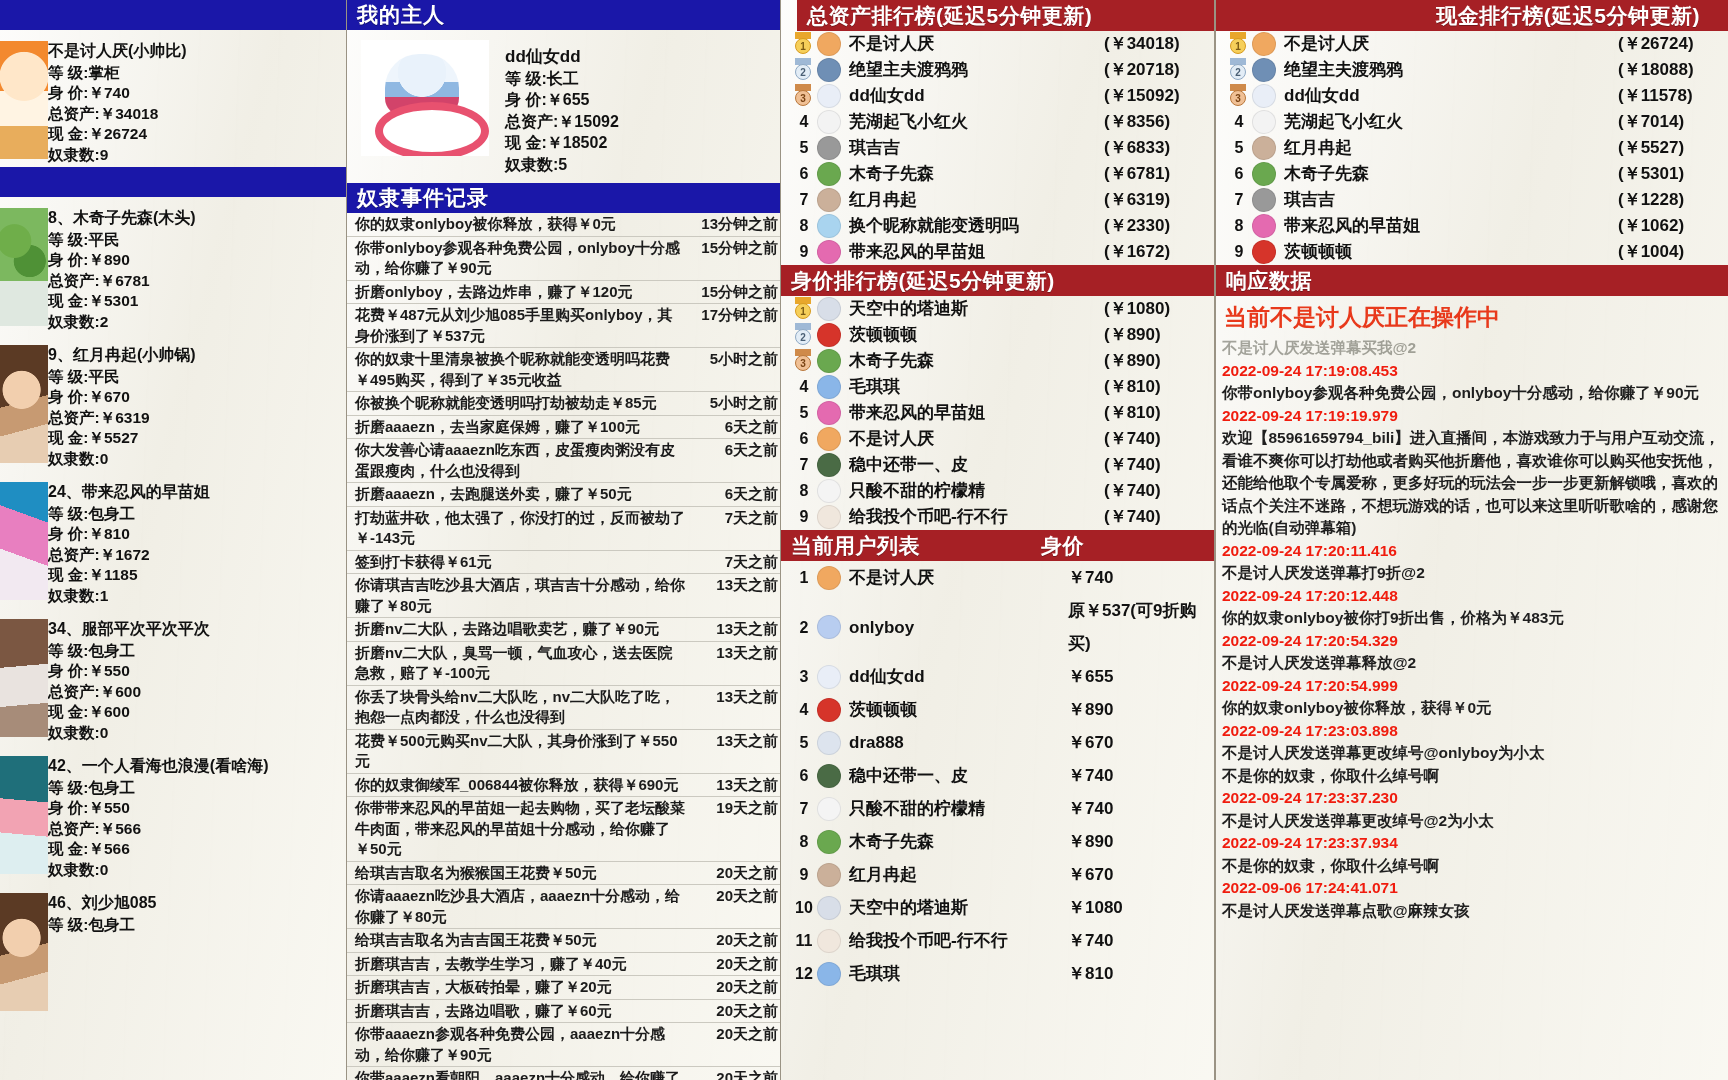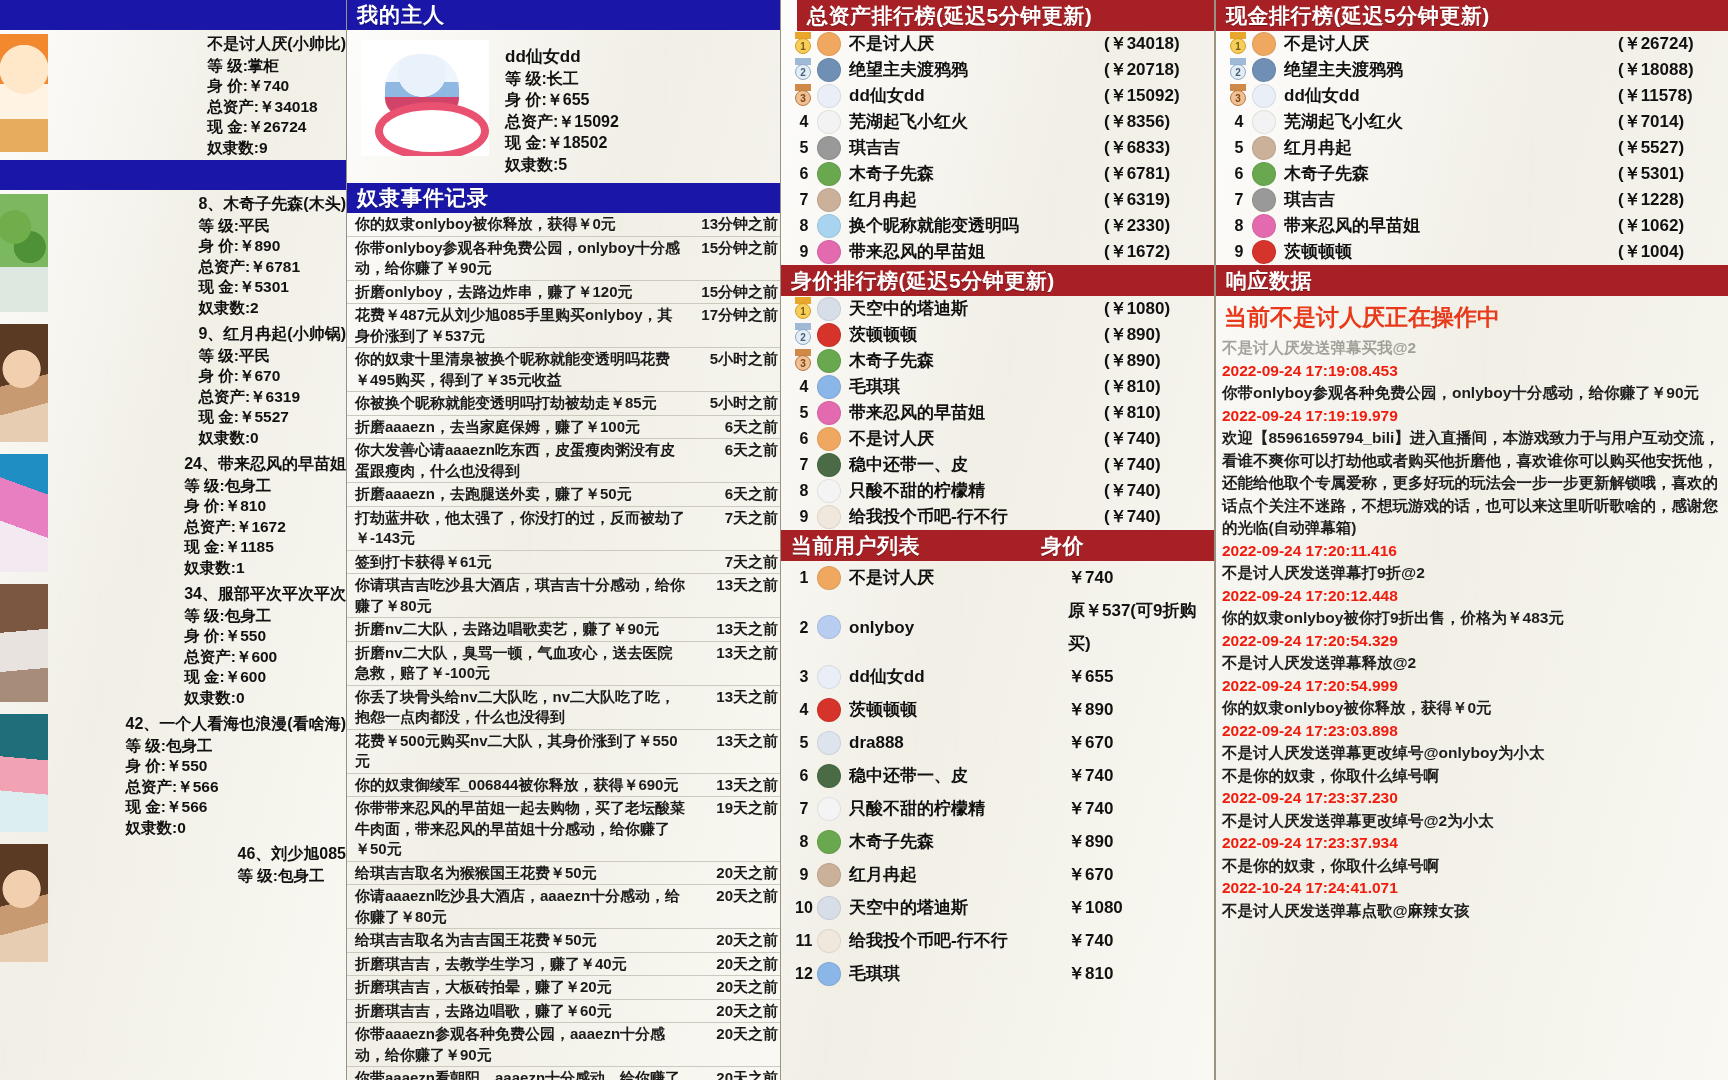--- a/index.html
+++ b/index.html
@@ -50,21 +50,21 @@
     text-shadow: 0 1px 0 rgba(0,0,0,0.3);
     white-space: nowrap;
     overflow: hidden;
     display: flex;
     justify-content: space-between;
     padding-right: 160px;
   }
 
   
   .col1 { position: absolute; left: 0; top: 0; width: 347px; height: 1080px; }
-  .c1-card { display: flex; padding: 4px 0 2px 0; justify-content: space-between; }
+  .c1-card { display: flex; padding: 11px 0 2px 0; }
   .c1-av {
     width: 48px; min-width: 48px; height: 118px;
     margin-left: 0;
     background: #b9b2a4;
     background-size: cover;
     position: relative;
     overflow: hidden;
   }
   .c1-info { font-size: 15.5px; color: #111; line-height: 20.5px; font-weight: bold; }
   .c1-name { font-size: 16px; font-weight: bold; color: #111; margin-bottom: 1px; }
@@ -590,21 +590,21 @@
         <div class="rank-row ul-row">
           <div class="rank-num">12</div>
           <div class="av-s" style="background: rgb(138, 182, 232);"></div>
           <div class="rank-name">毛琪琪</div>
           <div class="ul-val">￥810</div>
         </div>
       </div>
   </div>
 
   <div class="col4 paper edge-left">
-    <div class="hdr-red" style="padding-right:28px;">
+    <div class="hdr-red" style="padding-right:28px;justify-content:flex-end;">
       <span>现金排行榜(延迟5分钟更新)</span>
     </div>
     <div id="cashRank">
         <div class="rank-row " style="line-height: 26px;">
           <div class="medal g">
             <div class="ribbon"></div>
             <div class="disc">1</div>
           </div>
           <div class="av-s" style="background: rgb(240, 168, 96);"></div>
           <div class="rank-name">不是讨人厌</div>
@@ -684,18 +684,18 @@
         <div class="resp-msg">不是讨人厌发送弹幕释放@2</div>
         <div class="resp-ts nowrapline">2022-09-24 17:20:54.999</div>
         <div class="resp-msg">你的奴隶onlyboy被你释放，获得￥0元</div>
         <div class="resp-ts nowrapline">2022-09-24 17:23:03.898</div>
         <div class="resp-msg">不是讨人厌发送弹幕更改绰号@onlyboy为小太</div>
         <div class="resp-msg">不是你的奴隶，你取什么绰号啊</div>
         <div class="resp-ts nowrapline">2022-09-24 17:23:37.230</div>
         <div class="resp-msg">不是讨人厌发送弹幕更改绰号@2为小太</div>
         <div class="resp-ts nowrapline">2022-09-24 17:23:37.934</div>
         <div class="resp-msg">不是你的奴隶，你取什么绰号啊</div>
-        <div class="resp-ts nowrapline">2022-10-24 17:24:41.071</div>
+        <div class="resp-ts nowrapline">2022-09-06 17:24:41.071</div>
         <div class="resp-msg">不是讨人厌发送弹幕点歌@麻辣女孩</div>
       </div>
   </div>
 
 </div>
 
 </body></html>

